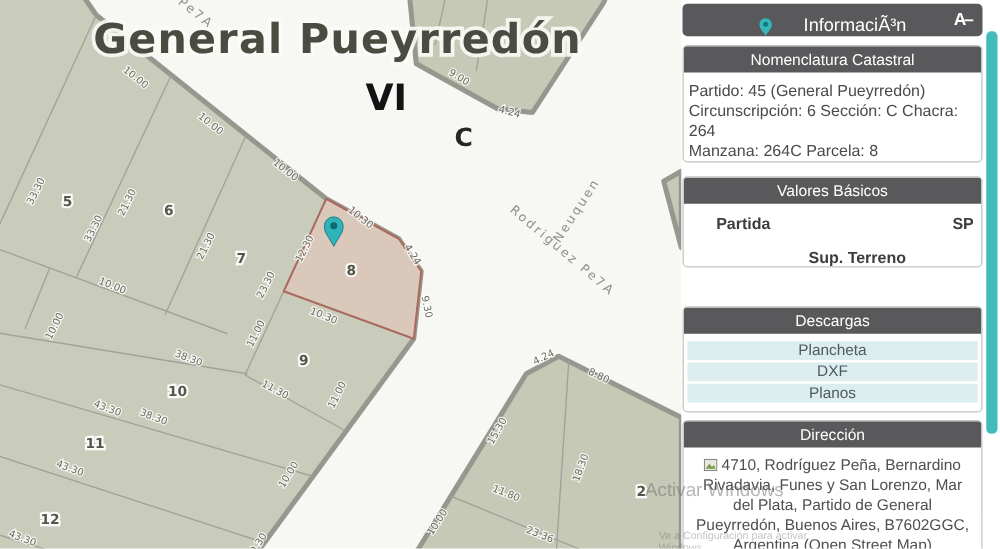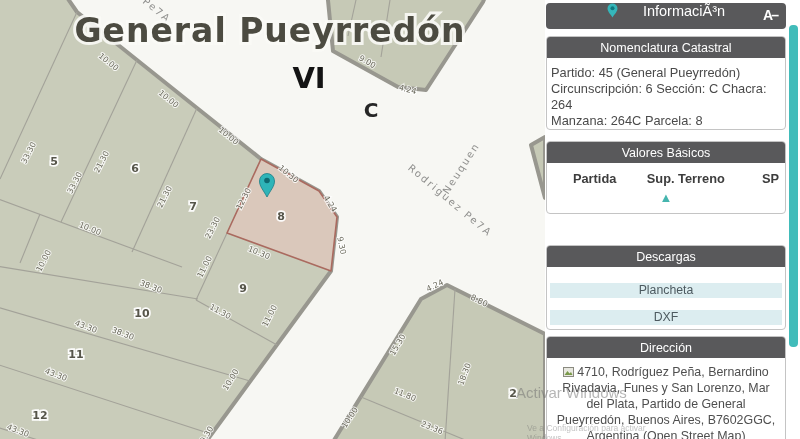--- a/index.html
+++ b/index.html
@@ -20,34 +20,34 @@
   .map-title{font-family:"DejaVu Sans",sans-serif;font-size:33px;font-weight:700;fill:#4c4b41;text-anchor:middle;
              letter-spacing:1px;paint-order:stroke;stroke:rgba(250,250,246,.9);stroke-width:6px;}
   .zone{font-family:"DejaVu Sans",sans-serif;font-size:29px;font-weight:700;fill:#131313;text-anchor:middle;}
   .secl{font-family:"DejaVu Sans",sans-serif;font-size:20px;font-weight:700;fill:#262626;text-anchor:middle;}
   
   .sidebar{position:absolute;left:546px;top:0;width:240px;height:439px;}
   .panel{position:absolute;left:0;width:240px;background:#fff;border:1px solid #c4c4c4;
          border-radius:4px;overflow:hidden;box-sizing:border-box;}
   .panel-header{background:#59595b;color:#ffffff;text-align:center;font-size:12.5px;padding:4px 0 3px;}
   .main-header{position:absolute;left:0;top:3px;width:240px;height:26px;background:#59595b;border-radius:4px;
-               display:flex;align-items:flex-start;justify-content:center;gap:25px;color:#fff;font-size:14.5px;}
+               display:flex;align-items:flex-end;justify-content:center;gap:25px;color:#fff;font-size:14.5px;}
   .hdr-right-icon{position:absolute;right:9px;top:4px;font-size:14px;font-weight:700;color:#fff;letter-spacing:-2px;cursor:pointer;}
   .nom-body{padding:7px 4px 0;font-size:12.8px;color:#4a4a4a;line-height:16px;}
   .val-table{padding:8px 6px 0;}
   .val-row{display:flex;font-size:12.8px;color:#3d3d3d;}
   .val-row.hdr{font-weight:700;}
   .val-row.data{color:#5a5a5a;border-top:1px solid #ddd;margin-top:6px;padding-top:6px;}
   .c1{width:84px;text-align:center;}
-  .c2{width:100px;text-align:center;}
+  .c2{width:100px;text-align:center;margin-top:27px;}
   .c3{width:44px;text-align:right;}
   .pyramid{ text-align:center;color:#45b5ae;font-size:13px;line-height:14px;margin-top:5px;cursor:pointer;}
   .dl-body{padding:4px 3px;}
   .dl-item{background:#dcedf0;text-align:center;font-size:12.3px;color:#4d5a60;
-           height:15px;line-height:15px;margin:12px 0;cursor:pointer;}
+           height:15px;line-height:15px;margin:2px 0;cursor:pointer;}
   .addr-body{padding:6px 7px;text-align:center;font-size:12.4px;color:#4f4f4f;line-height:16px;}
   .addr-icon{display:inline-block;width:11px;height:10px;vertical-align:-1px;margin-right:3px;}
   .vscroll{position:absolute;left:789px;top:25px;width:9px;height:322px;background:#41bcba;border-radius:4px;cursor:pointer;}
   
   .wm1{position:absolute;left:516px;top:384px;font-size:15px;color:rgba(110,110,110,.5);pointer-events:none;z-index:5;}
   .wm2{position:absolute;left:527px;top:423px;width:135px;font-size:8.5px;color:rgba(110,110,110,.42);
        pointer-events:none;z-index:5;line-height:10px;}
 </style>
 </head>
 <body>

